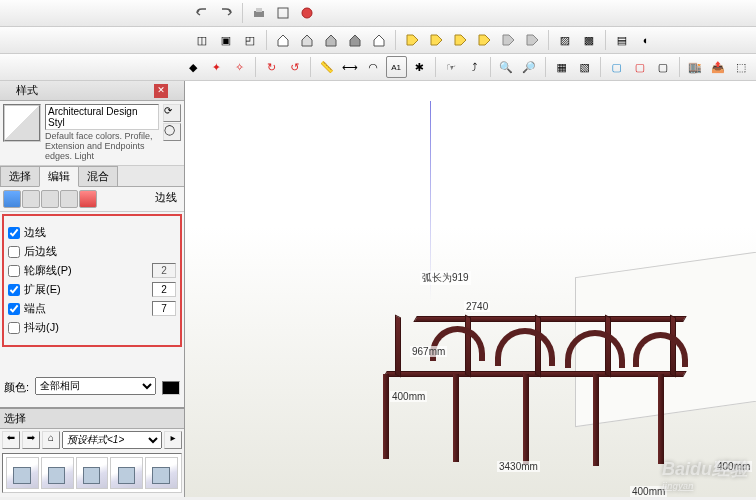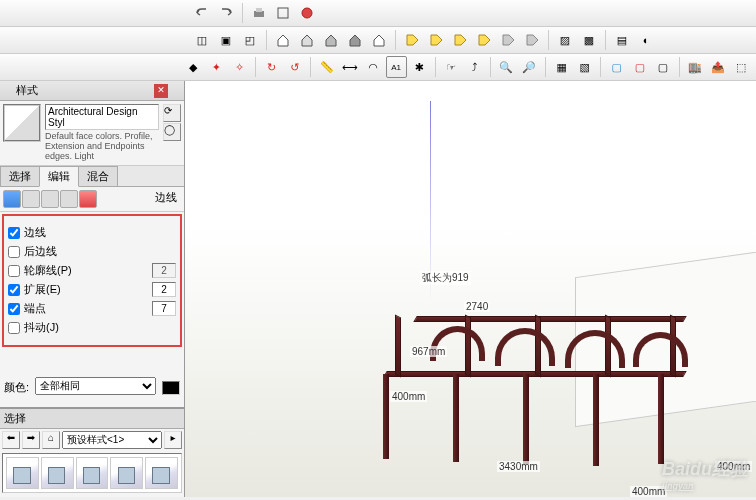--- a/index.html
+++ b/index.html
@@ -39,21 +39,21 @@
     .check-row label { flex: 1; }
     .check-row input[type="text"] { width: 24px; height: 15px; border: 1px inset #ccc; text-align: center; font-size: 10px; }
     
     .color-row { display: flex; align-items: flex-end; gap: 6px; padding: 8px 4px; margin-top: 20px; }
     .color-row select { flex: 1; height: 18px; font-size: 10px; }
     .color-sw { width: 18px; height: 14px; background: black; border: 1px inset #ccc; }
     
     .selector-panel { border-top: 2px solid #999; margin-top: 4px; }
     .sel-head { background: #ddd; padding: 2px 4px; font-size: 11px; border-bottom: 1px solid #aaa; }
     .sel-nav { display: flex; gap: 2px; padding: 2px; align-items: center; }
-    .sel-nav select { flex: 1; height: 18px; font-size: 10px; }
+    .sel-nav select { flex: 1; height: 18px; font-size: 10px; font-style: italic; }
     .navbtn { width: 18px; height: 18px; border: 1px outset #ddd; cursor: pointer; font-size: 10px; text-align: center; }
     
     .style-grid { display: grid; grid-template-columns: repeat(5, 1fr); gap: 2px; padding: 3px; background: white; border: 1px inset #ccc; margin: 2px; overflow-y: auto; }
     .style-cell { aspect-ratio: 1; border: 1px solid #ccc; background: linear-gradient(160deg, #fff 40%, #dde 60%, #ccd); cursor: pointer; position: relative; }
     .style-cell::after { content: ''; position: absolute; left: 20%; top: 30%; width: 50%; height: 50%; background: #bcd; border: 1px solid #678; }
     
     .viewport { flex: 1; background: linear-gradient(#fff 35%, #e8e8e0); position: relative; overflow: hidden; }
     .axis-g { position: absolute; width: 400px; height: 1px; background: linear-gradient(90deg, rgba(0,150,0,0) 0%, rgba(0,150,0,0.6) 100%); top: 230px; left: 400px; transform: rotate(-4deg); transform-origin: left; }
     .axis-r { position: absolute; width: 300px; height: 1px; background: linear-gradient(90deg, rgba(200,0,0,0) 0%, rgba(200,0,0,0.7) 100%); top: 280px; left: 200px; transform: rotate(158deg); transform-origin: right; }
     .axis-b { position: absolute; width: 1px; height: 200px; background: linear-gradient(rgba(0,0,200,0.5), rgba(0,0,200,0)); top: 20px; left: 245px; }

